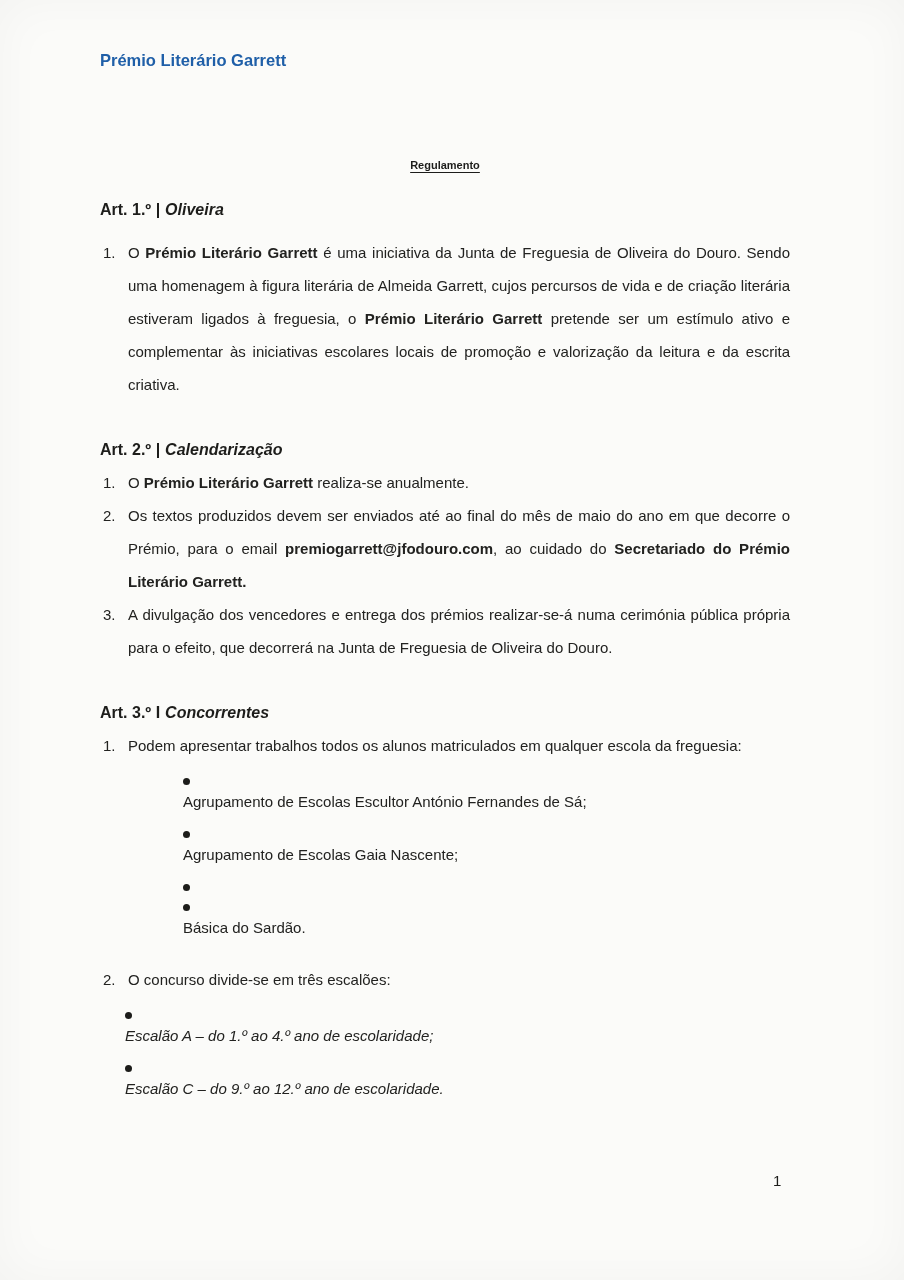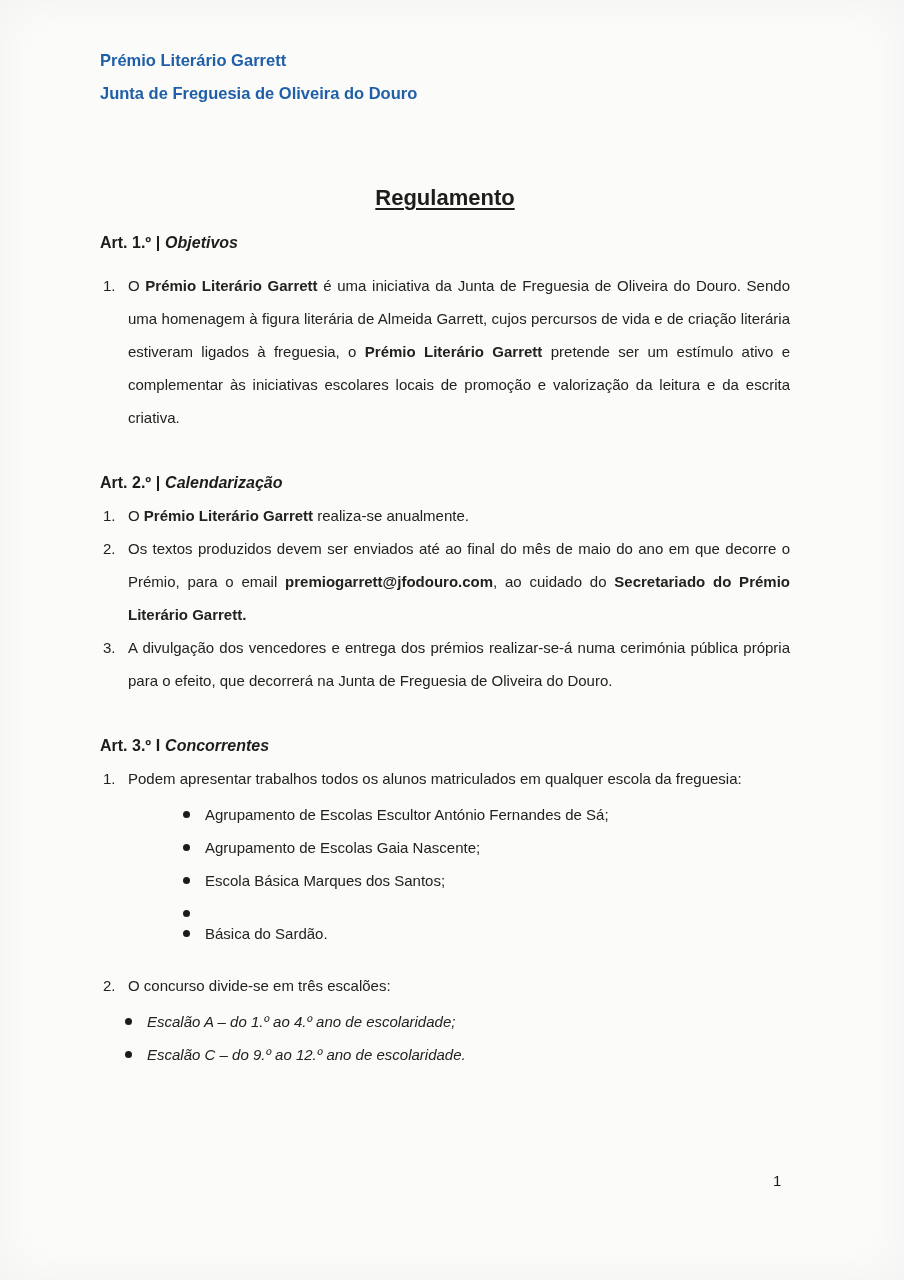--- a/index.html
+++ b/index.html
@@ -24,21 +24,21 @@
   .doc-header { padding-top:44px; }
   .doc-header .hline {
     font-size:16.5px;
     font-weight:700;
     line-height:33px;
     color:#1f5fa8;
   }
   .doc-title {
     margin:78px 0 0 0;
     text-align:center;
-    font-size:22px;
+    font-size:11px;
     font-weight:700;
     text-decoration:underline;
     text-underline-offset:3px;
     line-height:20px;
     color:#1d1d1b;
   }
   .art-heading {
     margin-top:32px;
     line-height:33px;
     font-size:16px;
@@ -60,20 +60,21 @@
   .num-item .item-text { margin-left:28px; }
   .justify { text-align:justify; }
   .mt10 { margin-top:10px; }
   .mt19 { margin-top:19px; }
   b { font-weight:700; }
   .bullet-list { margin-top:3px; }
   .bullet-row {
     display:flex;
     font-size:15px;
     line-height:33px;
+    flex-direction:column;
   }
   .bullet-row .dot {
     flex:none;
     width:7px; height:7px;
     border-radius:50%;
     background:#1c1c1a;
     margin:13px 15px 0 0;
   }
   .bullets-deep { margin-left:83px; }
   .bullets-shallow { margin-left:25px;font-style:italic; }
@@ -85,27 +86,26 @@
   }
 </style>
 </head>
 <body>
 
 <div class="page">
   <div class="content">
 
     <header class="doc-header">
       <div class="hline">Prémio Literário Garrett</div>
-      <div class="hline">Junta de Freguesia de Oliveira do Douro</div>
     </header>
 
     <h1 class="doc-title">Regulamento</h1>
 
     <div class="art-heading first">
-      <span class="art-prefix">Art. 1.º |</span><span class="art-name">Objetivos</span>
+      <span class="art-prefix">Art. 1.º |</span><span class="art-name">Oliveira</span>
     </div>
 
     <div class="num-item mt10">
       <span class="num">1.</span>
       <div class="item-text justify"><span>O </span><b>Prémio Literário Garrett</b><span> é uma iniciativa da Junta de Freguesia de Oliveira do Douro. Sendo uma homenagem à figura literária de Almeida Garrett, cujos percursos de vida e de criação literária estiveram ligados à freguesia, o </span><b>Prémio Literário Garrett</b><span> pretende ser um estímulo ativo e complementar às iniciativas escolares locais de promoção e valorização da leitura e da escrita criativa.</span></div>
     </div>
 
     <div class="art-heading">
       <span class="art-prefix">Art. 2.º |</span><span class="art-name">Calendarização</span>
     </div>
@@ -138,24 +138,20 @@
       <div class="bullet-row">
         <span class="dot"></span>
         <span>Agrupamento de Escolas Escultor António Fernandes de Sá;</span>
       </div>
       <div class="bullet-row">
         <span class="dot"></span>
         <span>Agrupamento de Escolas Gaia Nascente;</span>
       </div>
       <div class="bullet-row">
         <span class="dot"></span>
-        <span>Escola Básica Marques dos Santos;</span>
-      </div>
-      <div class="bullet-row">
-        <span class="dot"></span>
       </div>
       <div class="bullet-row">
         <span class="dot"></span>
         <span>Básica do Sardão.</span>
       </div>
     </div>
 
     <div class="num-item mt19">
       <span class="num">2.</span>
       <div class="item-text"><span>O concurso divide-se em três escalões:</span></div>

